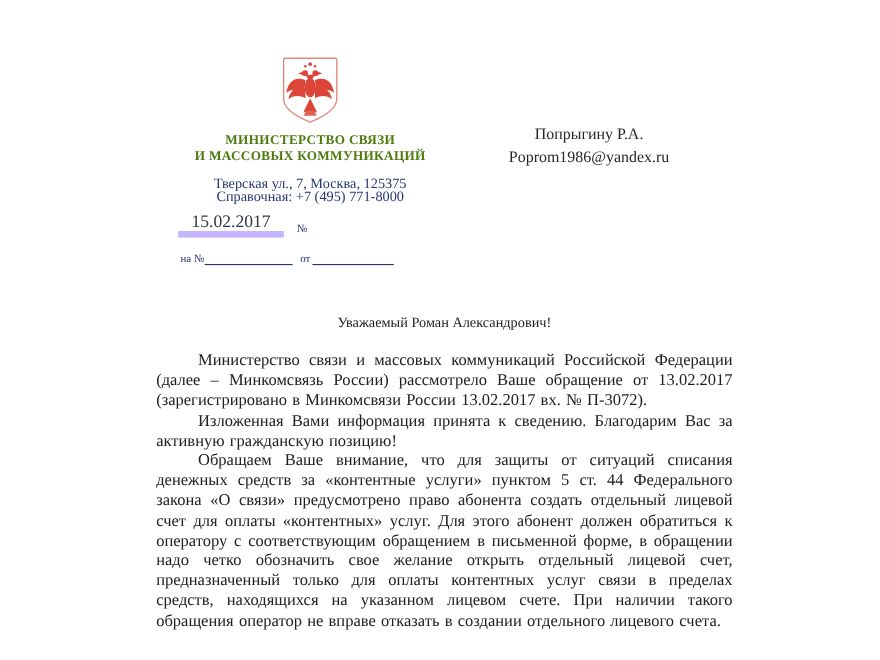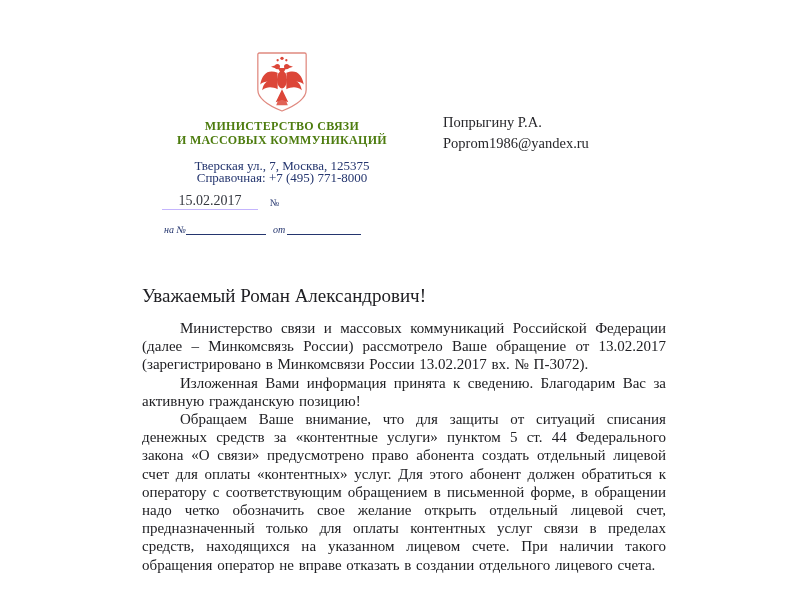--- a/index.html
+++ b/index.html
@@ -47,70 +47,71 @@
   }
   .date-row {
     margin-top: 9px;
     margin-left: 10px;
     display: flex;
     align-items: flex-end;
     justify-content: flex-start;
   }
   .date-value, .number-value {
     display: inline-block;
-    border-bottom: 1px solid #c4b5fd;
-    text-align: center;
-    font-size: 14px;
+    border-bottom: 6px solid #c4b5fd;
+    text-align: center;
+    font-size: 16px;
     line-height: 17px;
     color: #34373f;
     font-family: "Liberation Serif", serif;
   }
   .date-value { width: 96px; }
   .number-value { width: 112px; }
   .number-sign {
     font-size: 10px;
     color: #24356e;
     padding: 0 8px 2px 12px;
   }
   .ref-row {
     margin-top: 13px;
     margin-left: 12px;
     display: flex;
     align-items: flex-end;
     justify-content: flex-start;
     font-size: 10px;
     color: #24356e;
-    font-style: italic;
   }
   .ref-line {
     display: inline-block;
     border-bottom: 1px solid #24356e;
     height: 11px;
   }
   .ref-line-1 { width: 80px; }
   .ref-line-2 { width: 74px; }
   .ref-label { padding-bottom: 0; }
   .ref-from { margin-left: 7px; margin-right: 2px; }
   
   .recipient {
     position: absolute;
     left: 443px;
     top: 112px;
     width: 185px;
+    text-align: center;
     font-size: 14.5px;
     line-height: 21px;
     color: #26262a;
   }
   
   .salutation {
     position: absolute;
     left: 142px;
     top: 285px;
     width: 524px;
-    font-size: 19px;
+    text-align: center;
+    font-size: 13px;
     color: #202024;
   }
   
   .letter-body {
     position: absolute;
     left: 142px;
     top: 319px;
     width: 524px;
     color: #202024;
   }

